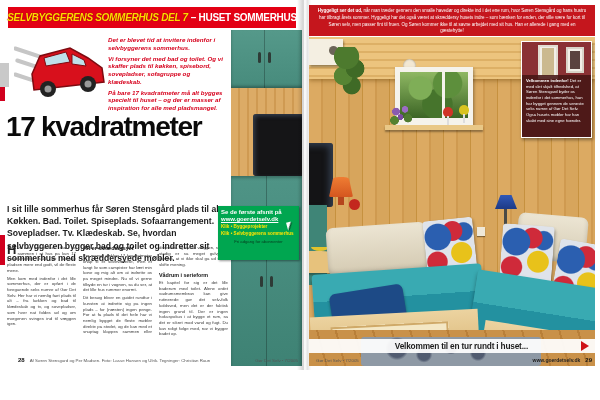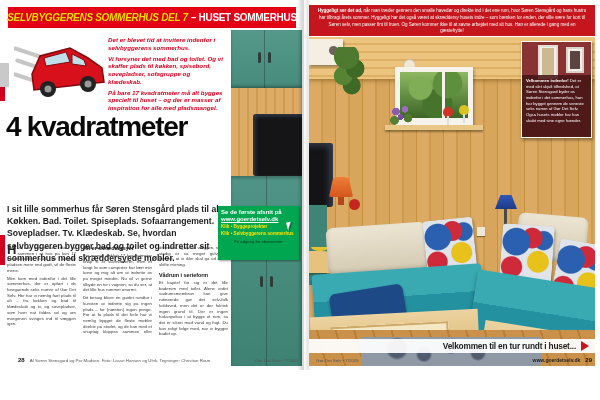--- a/index.html
+++ b/index.html
@@ -162,21 +162,21 @@
   .inset .door{position:absolute;left:16px;top:3px;width:20px;height:34px;background:#f2efe8;
         box-shadow:inset 0 0 0 2px #e2ddd2;}
   .inset .door-in{position:absolute;left:20px;top:6px;width:12px;height:28px;background:#cbb98f;}
   .inset .win{position:absolute;left:44px;top:5px;width:18px;height:26px;background:#f2efe8;
         box-shadow:inset 0 0 0 2px #d9d4c8;}
   .inset .win-glass{position:absolute;left:48px;top:9px;width:10px;height:18px;background:#5a4340;}
   .inset .cap{position:absolute;left:0;bottom:0;width:100%;height:62px;background:rgba(70,22,20,.88);
         color:#fff;font-size:4.2px;line-height:1.35;padding:3px 4px;box-sizing:border-box;}
 
   .teaser{left:309px;top:339px;width:286px;height:14px;background:rgba(255,255,255,.93);
-        display:flex;align-items:center;justify-content:flex-end;padding-right:6px;box-sizing:border-box;}
+        display:flex;align-items:center;justify-content:flex-end;padding-right:6px;box-sizing:border-box;gap:48px;}
   .teaser .txt{font-weight:bold;font-size:8.3px;color:#1d1d1d;letter-spacing:-0.2px;}
   .play{width:0;height:0;border-left:8px solid #cf1318;border-top:5px solid transparent;
         border-bottom:5px solid transparent;margin-left:5px;}
 </style>
 </head>
 <body>
 
 <div id="spread">
 
   <div class="abs tab gray"></div>
@@ -218,21 +218,21 @@
     <div class="handle" style="left:37px;top:22px;"></div>
     <div class="shelfwood"></div>
     <div class="tv"></div>
     <div class="cab-bot"></div>
     <div class="seam" style="left:35px;top:146px;height:190px;"></div>
     <div class="handle" style="left:29px;top:246px;"></div>
     <div class="handle" style="left:39px;top:246px;"></div>
   </div>
 
   <div class="abs headline">
-    <div>4 kvadratmeter</div>
+    <div>17 kvadratmeter</div>
   </div>
 
   <div class="abs standfirst">I sit lille sommerhus får Søren Stensgård plads til alt. Køkken. Bad. Toilet. Spiseplads. Sofaarrangement. Sovepladser. Tv. Klædeskab. Se, hvordan selvbyggeren bygger bad og toilet og indretter sit sommerhus med skræddersyede møbler.</div>
 
   <div class="abs bodycols">
     <p><span class="dropcap">H</span><span>vis to mennesker skal bo sammen i et hus på kun 17 kvadratmeter, skal de udnytte pladsen mere end godt, vil de fleste mene.</span></p>
     <p>Men kom med indenfor i det lille sommerhus, der er opført i de foregående seks numre af Gør Det Selv. Her har vi nemlig fået plads til alt – fra køkken og bad til klædeskab og tv, og sovepladser, som hver nat foldes ud og om morgenen svinges ind til væggen igen.</p>
     <p class="sub">Alt er skræddersyet</p>
     <p>For mange rækker 17 kvadratmeter knap til et soveværelse, men et langt liv som campister har lært min kone og mig alt om at indrette os på meget mindre. Nu vil vi gerne tilbyde en tur i vognen, så du ser, at det lille hus rummer enormt.</p>
     <p>Dit besøg bliver en guidet rundtur i kunsten at indrette sig på ingen plads – for (næsten) ingen penge. For at få plads til det hele har vi nemlig bygget de fleste møbler direkte på stedet, og de kan med et snuptag klappes sammen eller drejes fra og op ad væggen, så der stadig er så meget gulvplads tilovers, at vi ikke skal gå ud for at skifte mening.</p>

